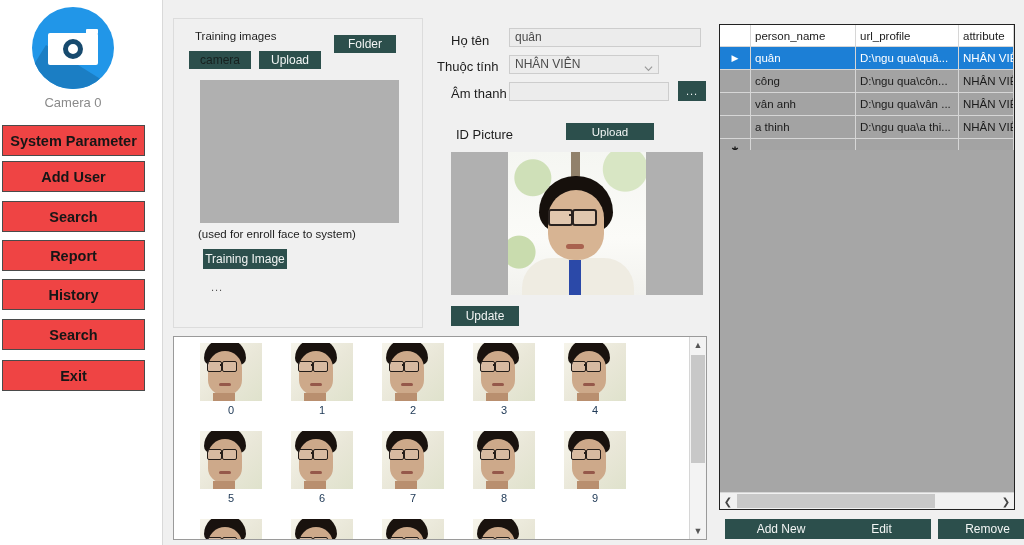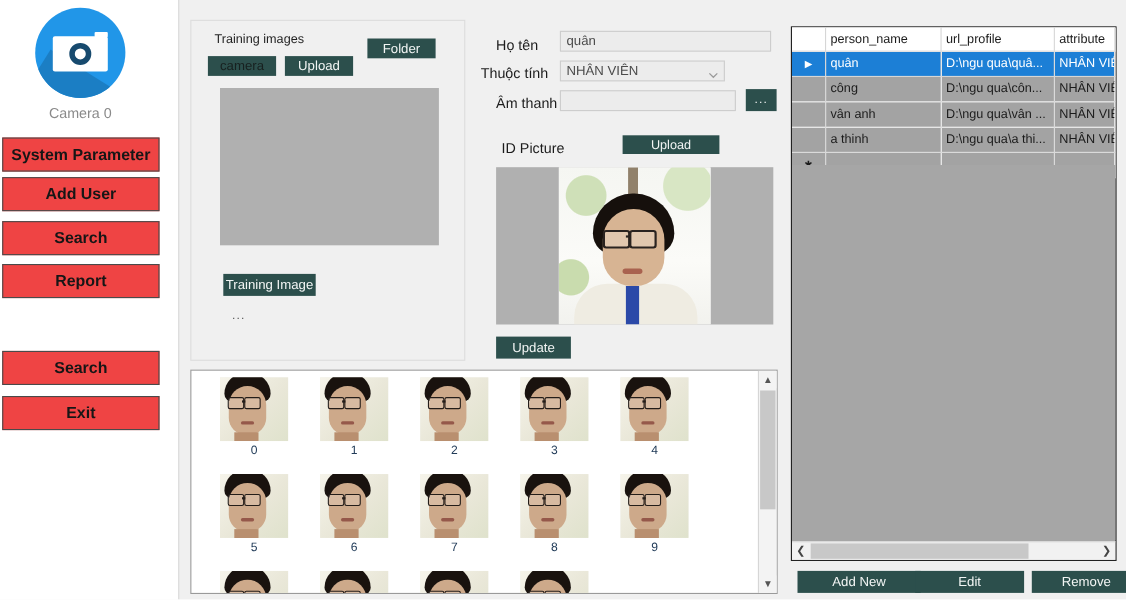--- a/index.html
+++ b/index.html
@@ -274,32 +274,34 @@
         <div class="cam-flash"></div>
         <div class="cam-lens"></div>
       </div>
     </div>
     <div id="cam-label">Camera 0</div>
 
     <button class="side-btn" style="top:125px">System Parameter</button>
     <button class="side-btn" style="top:161px">Add User</button>
     <button class="side-btn" style="top:201px">Search</button>
     <button class="side-btn" style="top:240px">Report</button>
+    <button class="side-btn" style="top:279px">History</button>
     <button class="side-btn" style="top:360px">Exit</button>
     <button class="side-btn" style="top:319px">Search</button>
   </div>
 
   <div id="app">
 
     <div id="grp-training">
       <div id="grp-training-legend">Training images</div>
       <button class="teal-btn" id="btn-camera">camera</button>
       <button class="teal-btn" id="btn-upload">Upload</button>
       <button class="teal-btn" id="btn-folder">Folder</button>
       <div id="preview-box"></div>
+      <div id="preview-caption">(used for enroll face to system)</div>
       <button class="teal-btn" id="btn-training-image">Training Image</button>
       <div id="dots">...</div>
     </div>
 
     <div class="form-label" id="lbl-hoten">Họ tên</div>
     <div class="form-label" id="lbl-thuoctinh">Thuộc tính</div>
     <div class="form-label" id="lbl-amthanh">Âm thanh</div>
     <div class="form-label" id="lbl-idpicture">ID Picture</div>
 
     <div class="txtbox" id="inp-hoten">quân</div>

